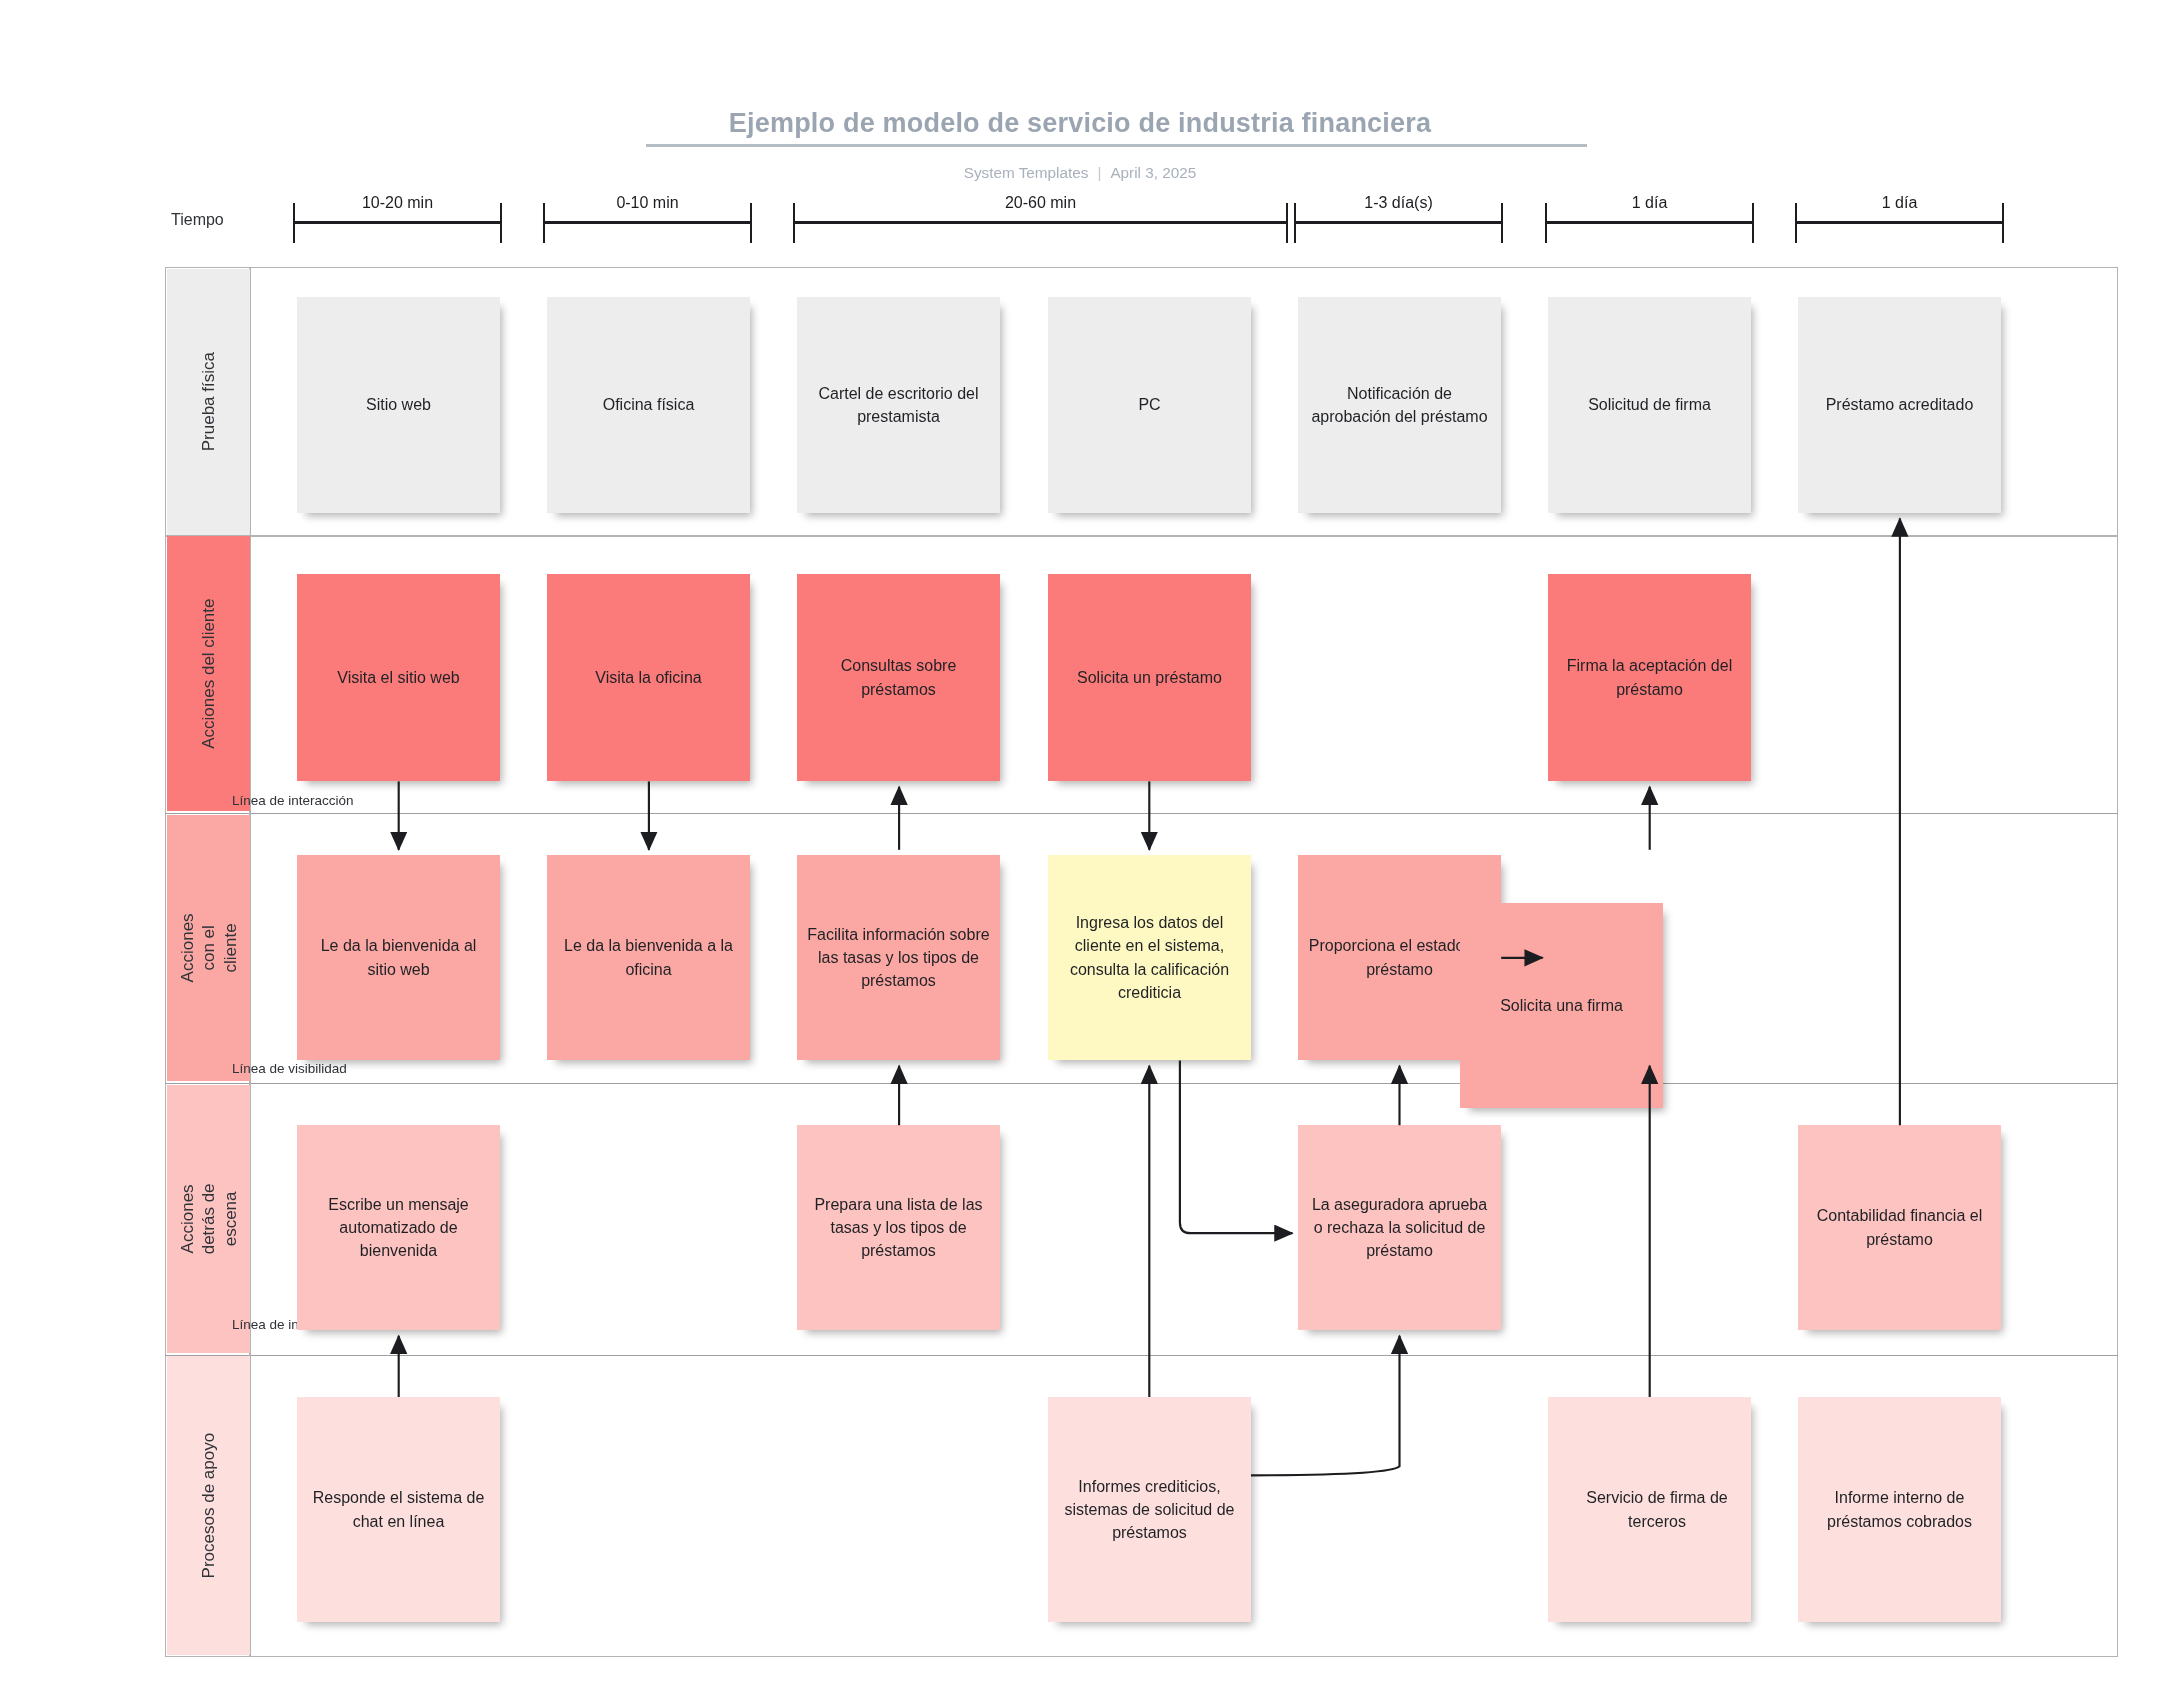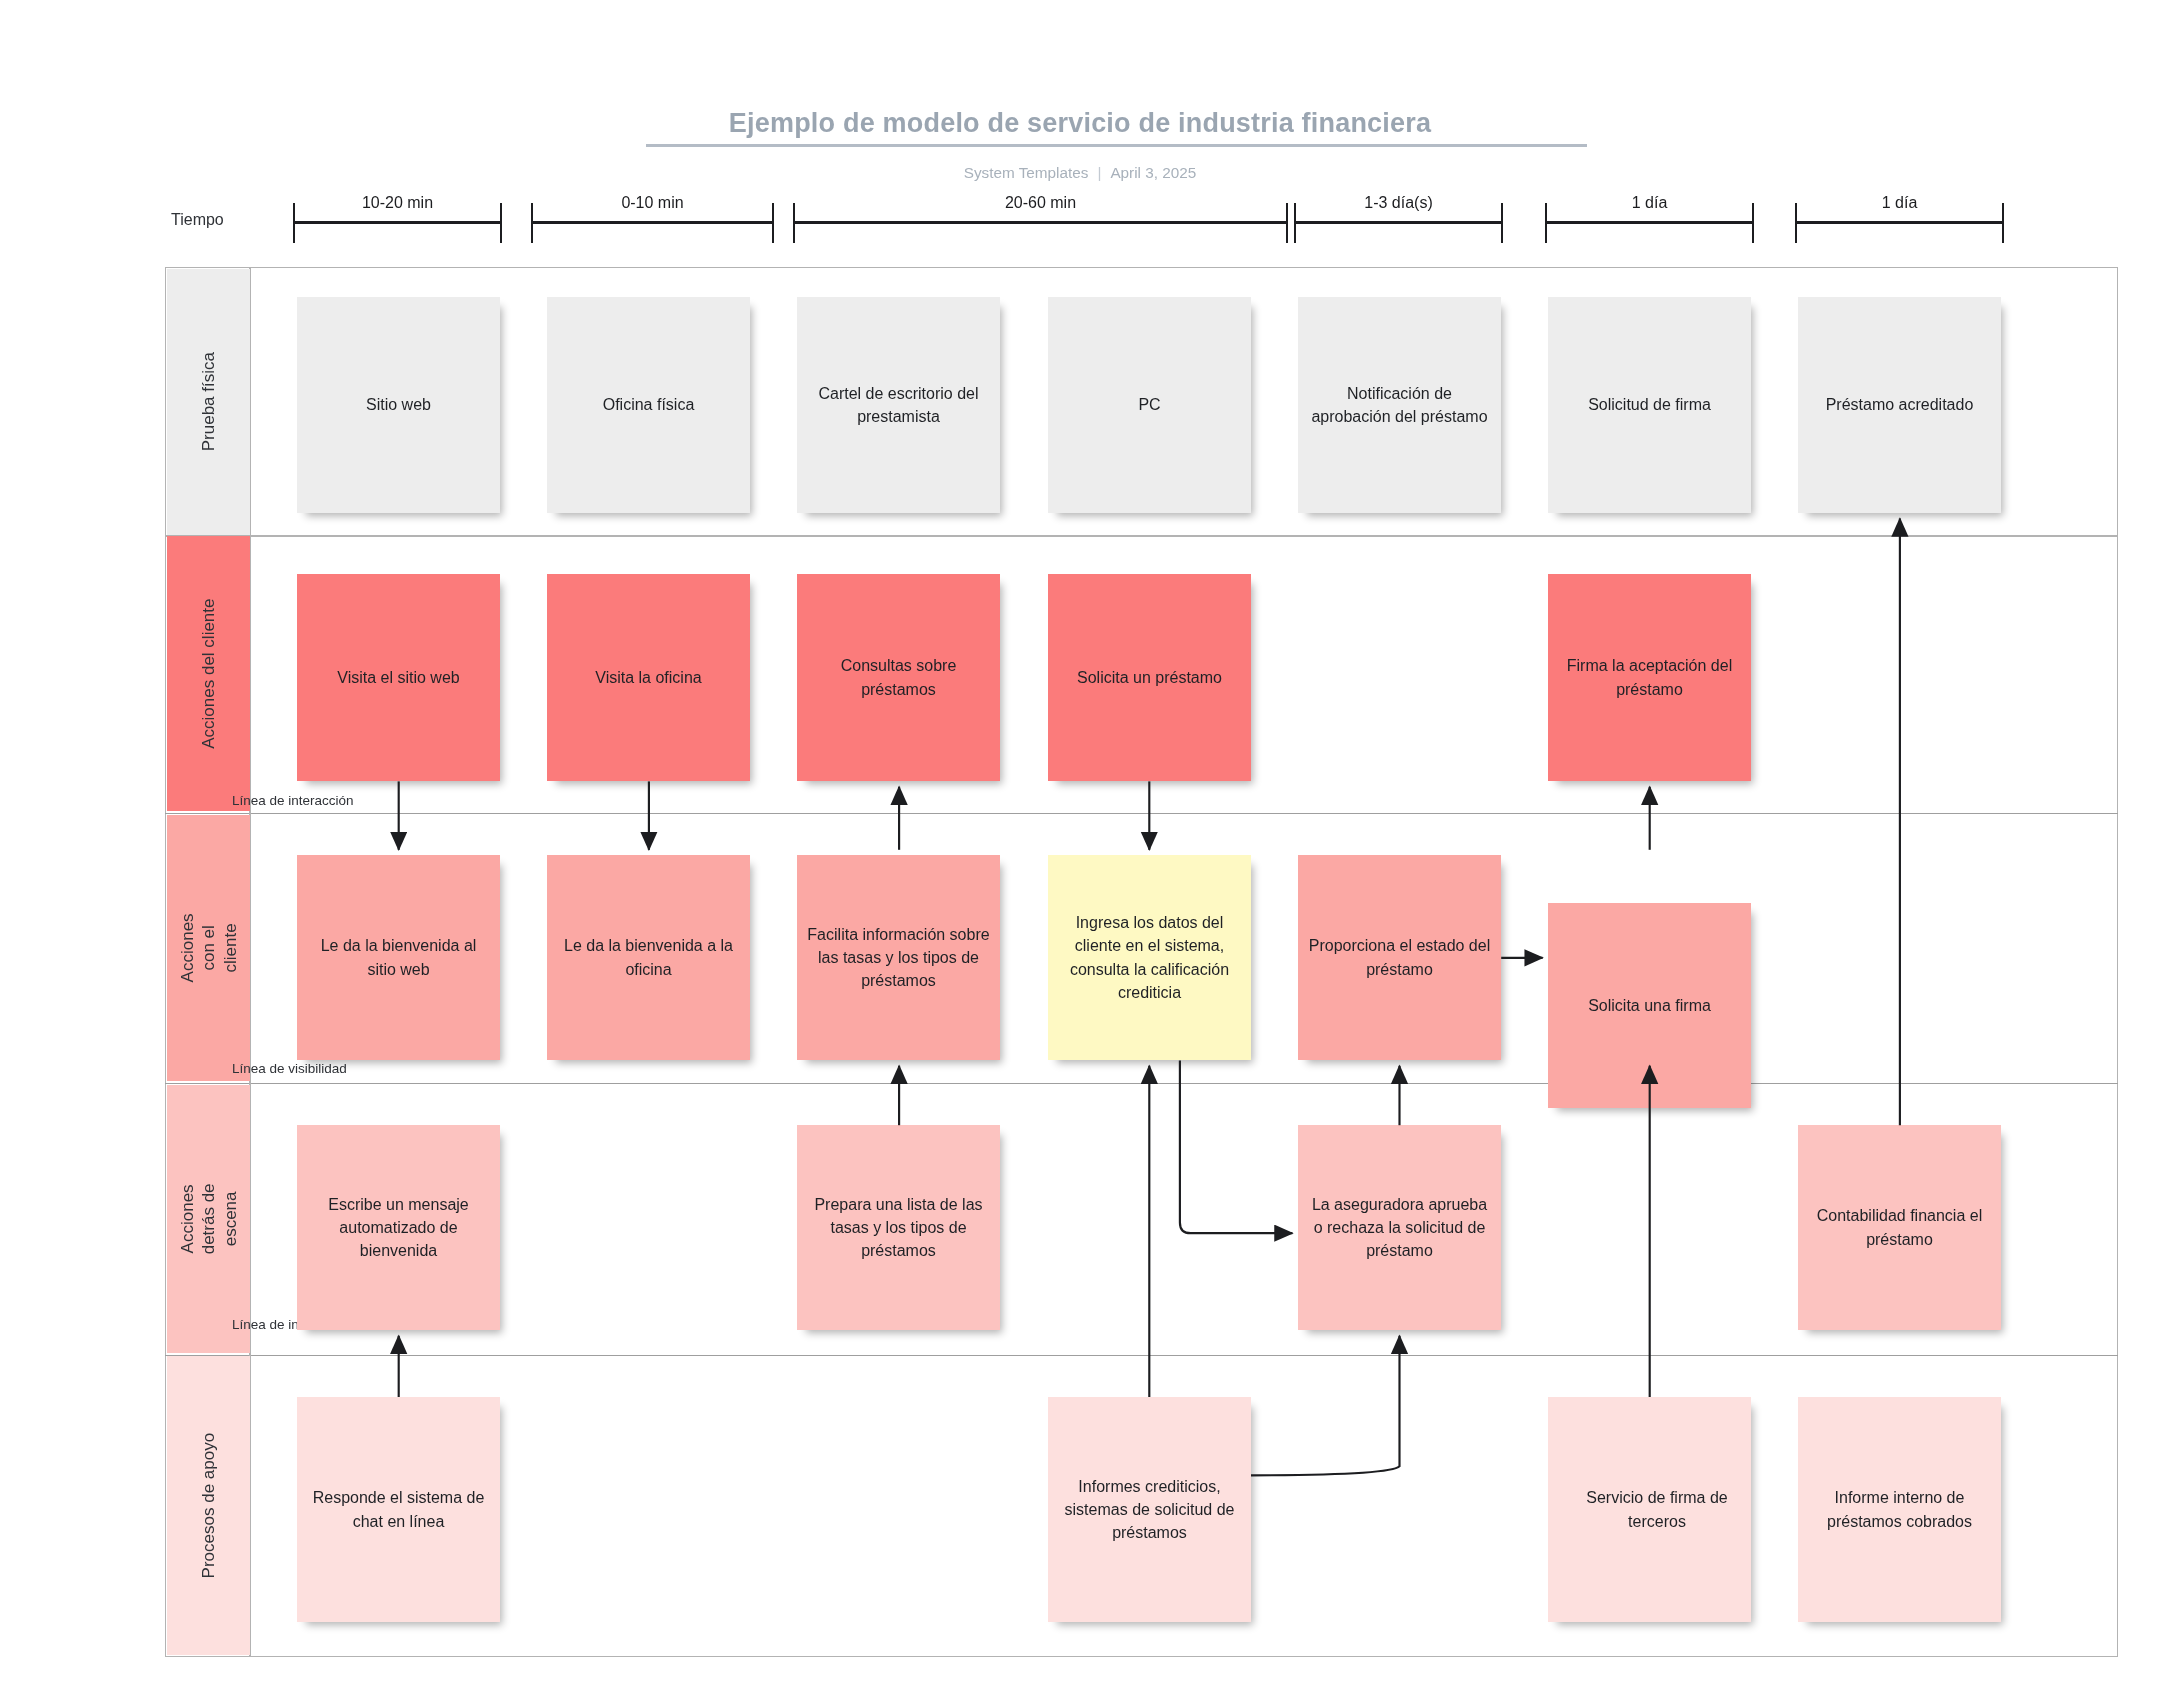--- a/index.html
+++ b/index.html
@@ -64,21 +64,21 @@
 
   <div class="tl-label" style="left:171px;top:211px;">Tiempo</div>
 
   <div class="tl-span" style="left:293px;top:194px;width:209px;text-decoration:underline;">
     <div class="txt">10-20 min</div>
     <div class="tick-l"></div>
     <div class="bar"></div>
     <div class="tick-r"></div>
   </div>
 
-  <div class="tl-span" style="left:531px;top:194px;width:209px;padding-left:34px;">
+  <div class="tl-span" style="left:543px;top:194px;width:209px;">
     <div class="txt">0-10 min</div>
     <div class="tick-l"></div>
     <div class="bar"></div>
     <div class="tick-r"></div>
   </div>
 
   <div class="tl-span" style="left:793px;top:194px;width:460px;padding-left:35px;">
     <div class="txt">20-60 min</div>
     <div class="tick-l"></div>
     <div class="bar"></div>
@@ -147,21 +147,21 @@
   <div class="card" style="left:547px;top:574px;width:203px;height:207px;background:#fb7b7b;">Visita la oficina</div>
   <div class="card" style="left:797px;top:574px;width:203px;height:207px;background:#fb7b7b;">Consultas sobre préstamos</div>
   <div class="card" style="left:1048px;top:574px;width:203px;height:207px;background:#fb7b7b;">Solicita un préstamo</div>
   <div class="card" style="left:1548px;top:574px;width:203px;height:207px;background:#fb7b7b;">Firma la aceptación del préstamo</div>
 
   <div class="card" style="left:297px;top:855px;width:203px;height:205px;background:#fba8a4;">Le da la bienvenida al sitio web</div>
   <div class="card" style="left:547px;top:855px;width:203px;height:205px;background:#fba8a4;">Le da la bienvenida a la oficina</div>
   <div class="card" style="left:797px;top:855px;width:203px;height:205px;background:#fba8a4;">Facilita información sobre las tasas y los tipos de préstamos</div>
   <div class="card" style="left:1048px;top:855px;width:203px;height:205px;background:#fef9c3;">Ingresa los datos del cliente en el sistema, consulta la calificación crediticia</div>
   <div class="card" style="left:1298px;top:855px;width:203px;height:205px;background:#fba8a4;">Proporciona el estado del préstamo</div>
-  <div class="card" style="left:1548px;top:855px;width:203px;height:205px;background:#fba8a4;margin-top:48px;">Solicita una firma</div>
+  <div class="card" style="left:1460px;top:855px;width:203px;height:205px;background:#fba8a4;margin-top:48px;">Solicita una firma</div>
 
   <div class="card" style="left:297px;top:1125px;width:203px;height:205px;background:#fcc3c0;">Escribe un mensaje automatizado de bienvenida</div>
   <div class="card" style="left:797px;top:1125px;width:203px;height:205px;background:#fcc3c0;">Prepara una lista de las tasas y los tipos de préstamos</div>
   <div class="card" style="left:1298px;top:1125px;width:203px;height:205px;background:#fcc3c0;">La aseguradora aprueba o rechaza la solicitud de préstamo</div>
   <div class="card" style="left:1798px;top:1125px;width:203px;height:205px;background:#fcc3c0;">Contabilidad financia el préstamo</div>
 
   <div class="card" style="left:297px;top:1397px;width:203px;height:225px;background:#fde0de;">Responde el sistema de chat en línea</div>
   <div class="card" style="left:1048px;top:1397px;width:203px;height:225px;background:#fde0de;">Informes crediticios, sistemas de solicitud de préstamos</div>
   <div class="card" style="left:1548px;top:1397px;width:203px;height:225px;background:#fde0de;padding-left:24px;">Servicio de firma de terceros</div>
   <div class="card" style="left:1798px;top:1397px;width:203px;height:225px;background:#fde0de;">Informe interno de préstamos cobrados</div>

